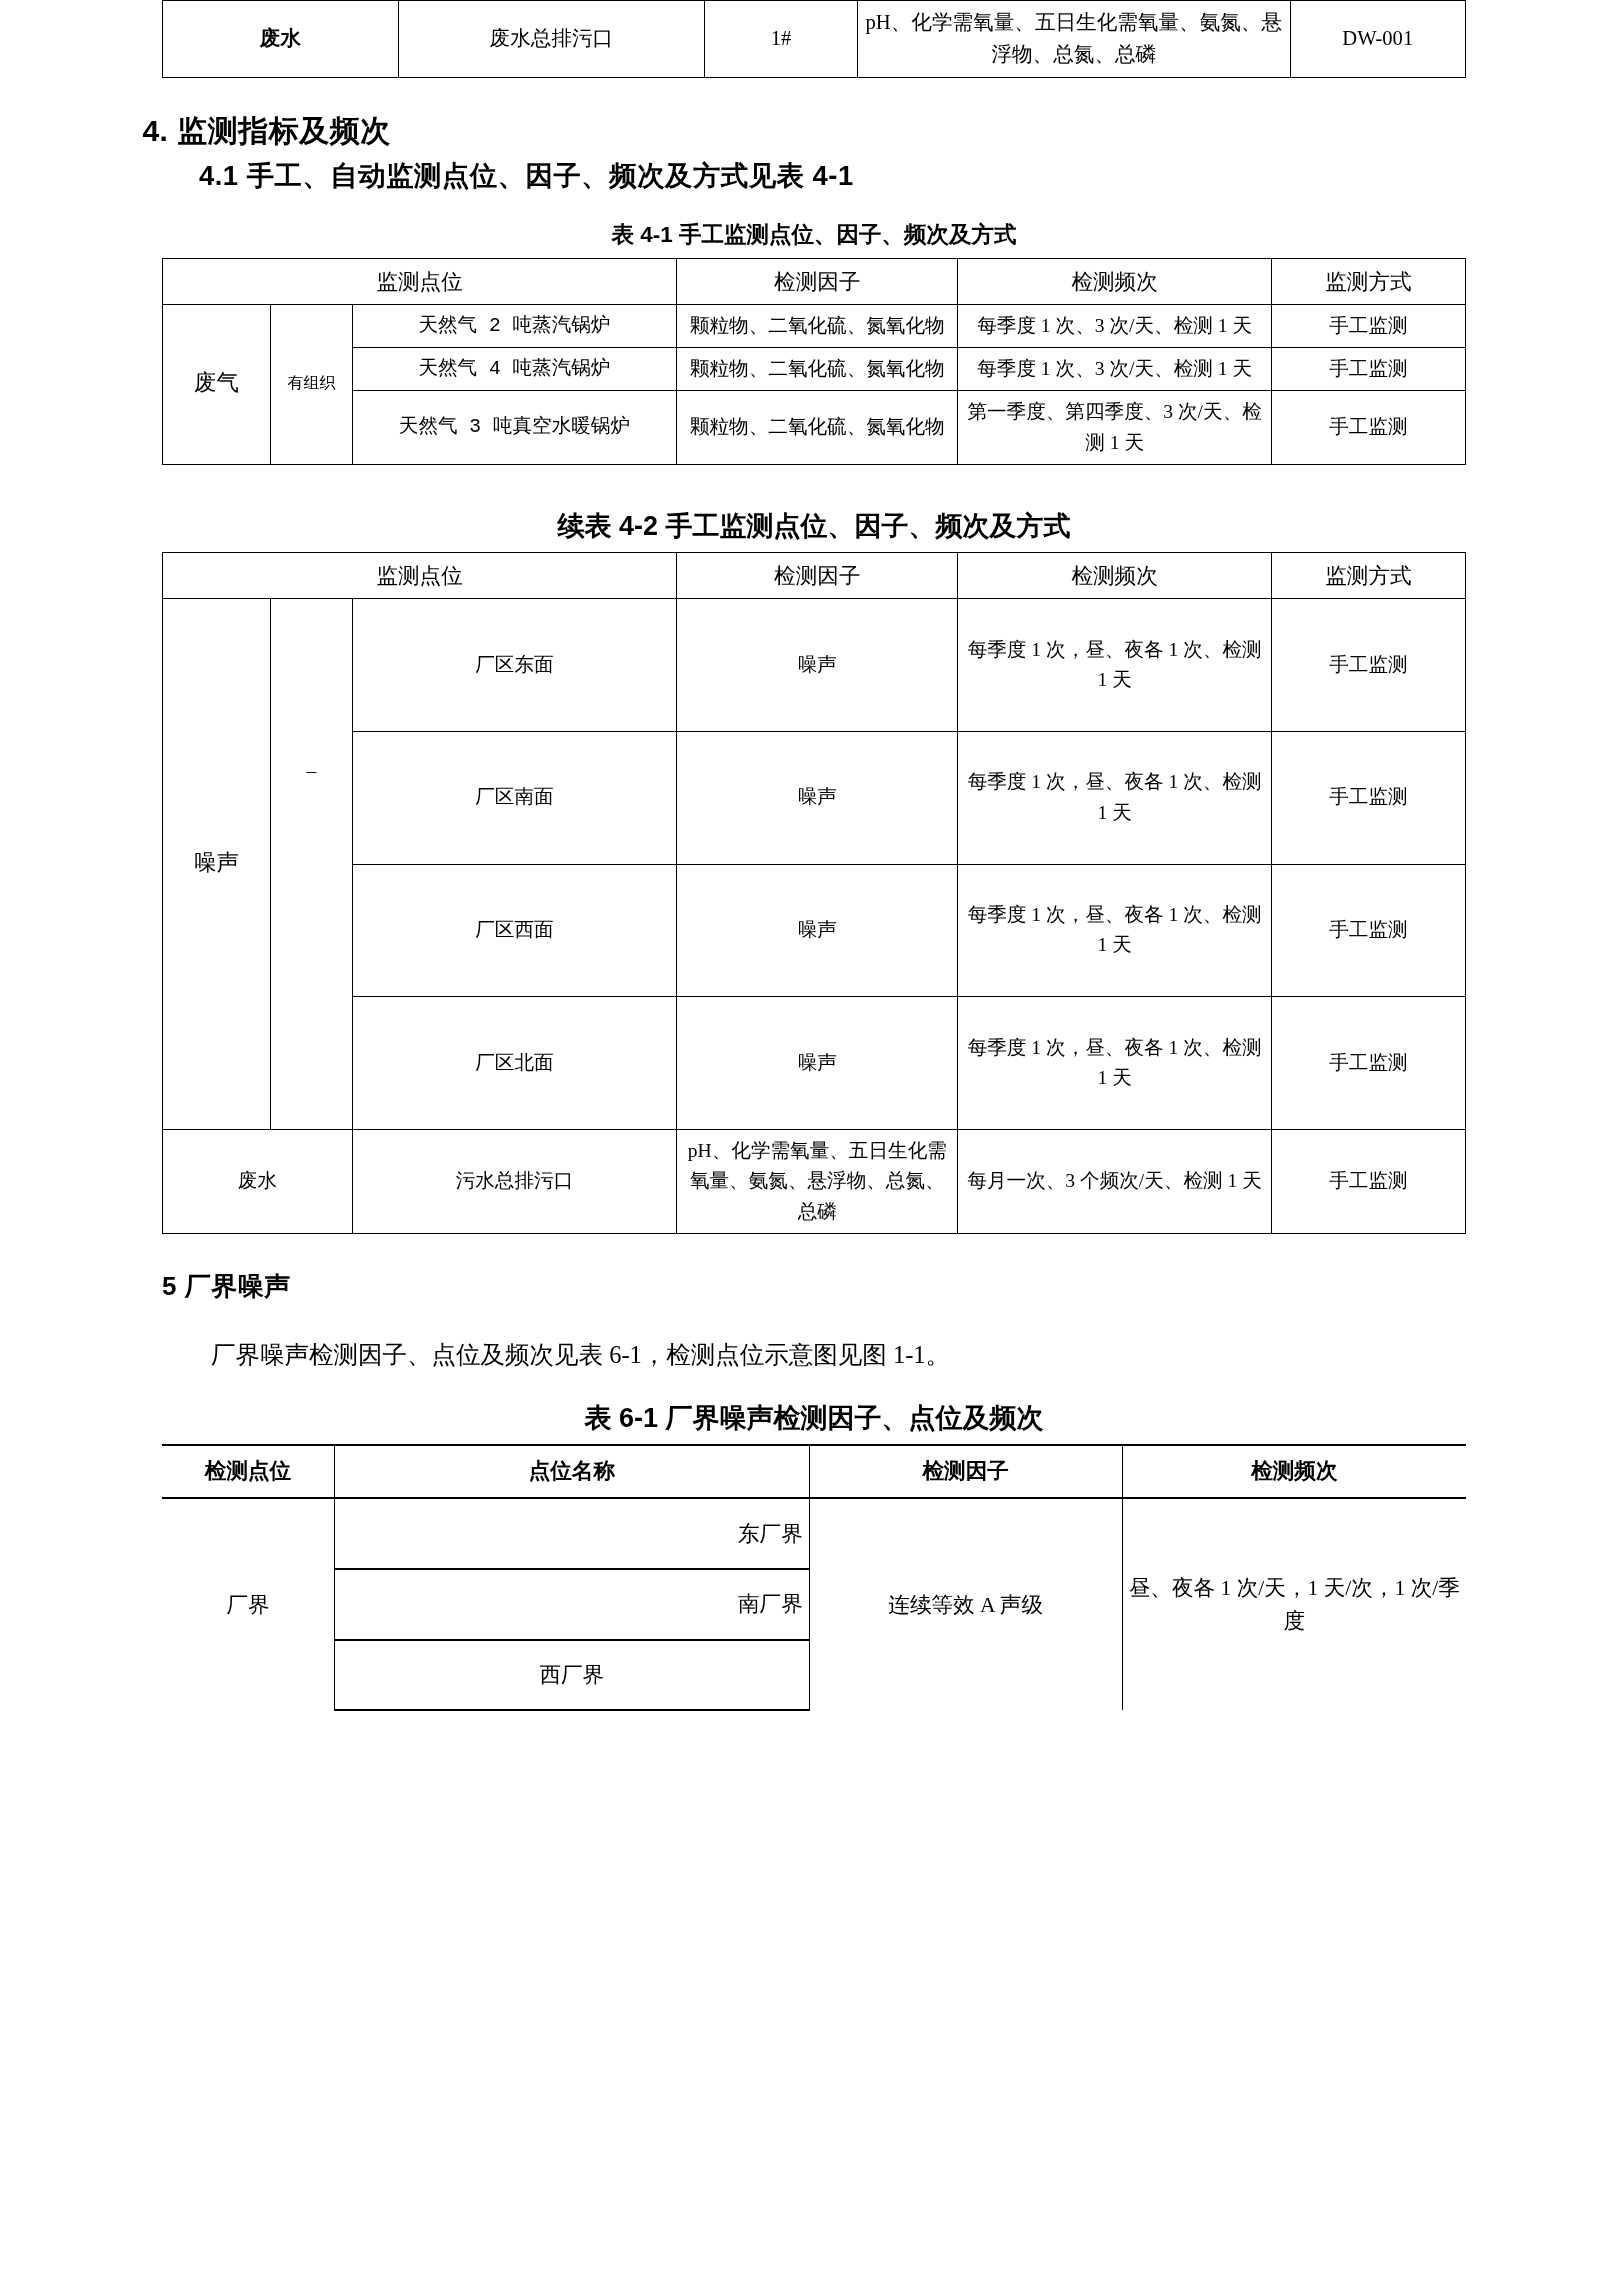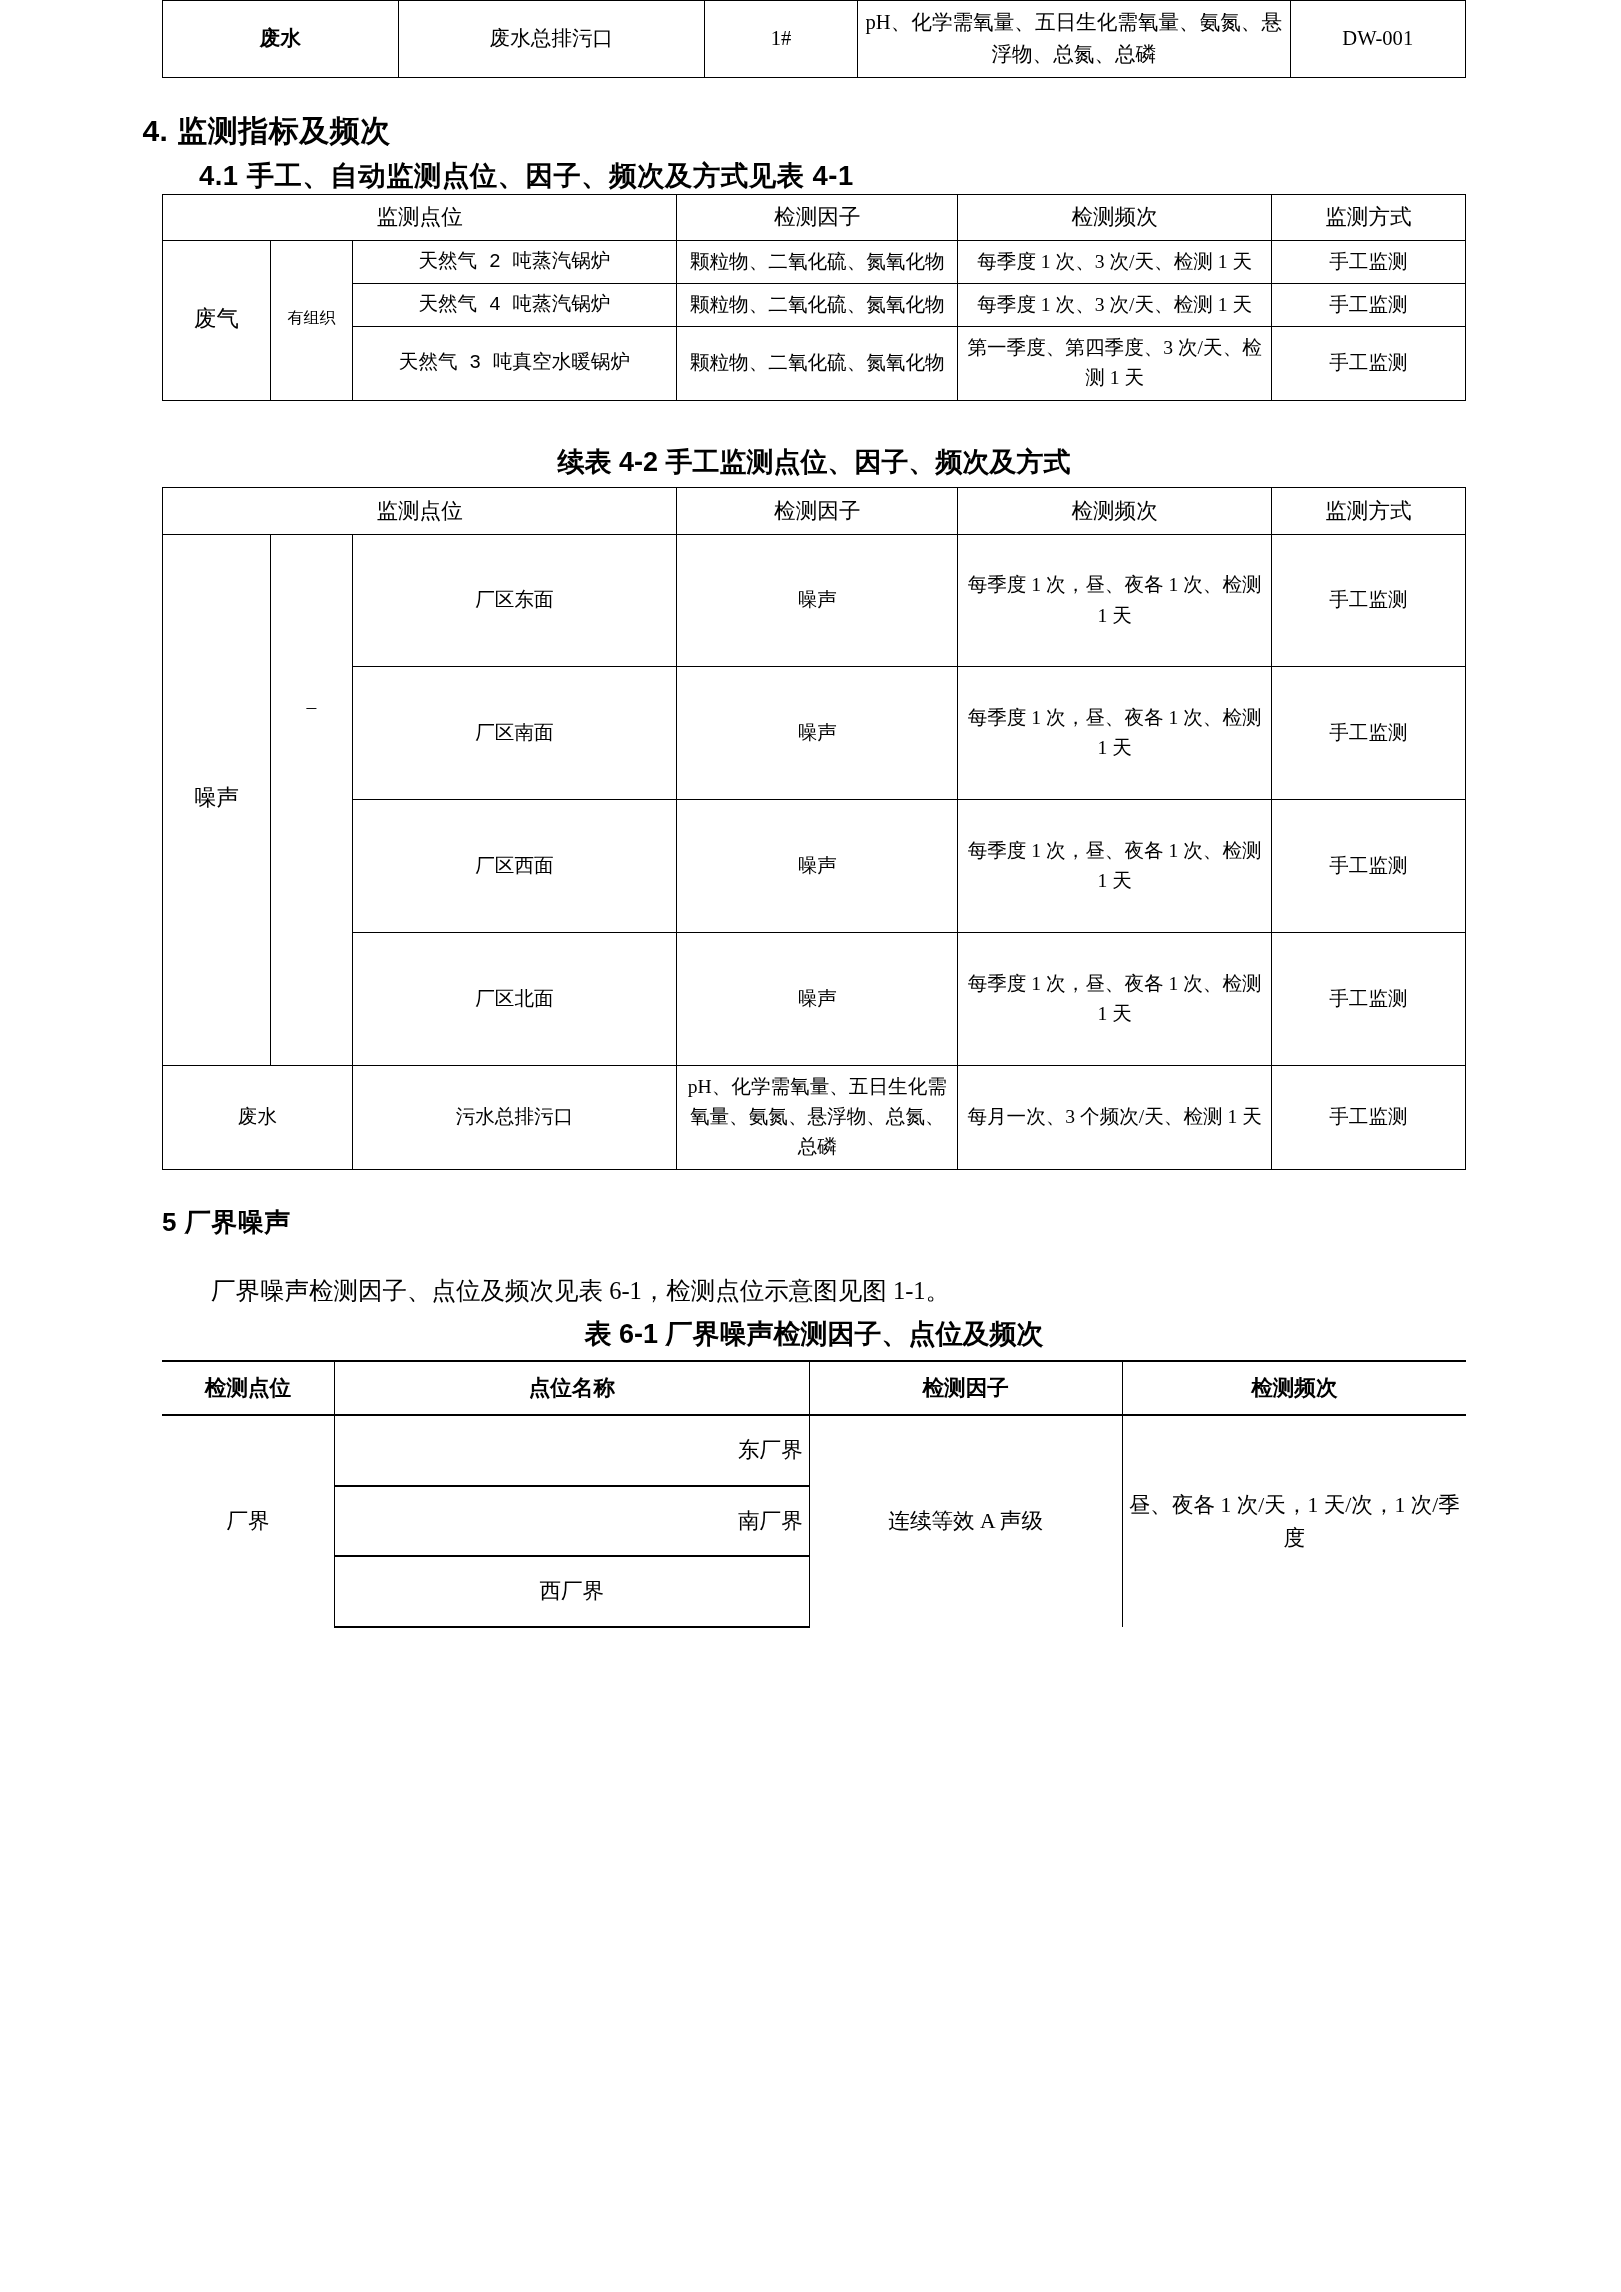--- a/index.html
+++ b/index.html
@@ -164,20 +164,21 @@
           <td>1#</td>
           <td>pH、化学需氧量、五日生化需氧量、氨氮、悬浮物、总氮、总磷</td>
           <td>DW-001</td>
         </tr>
       </tbody>
     </table>
 
     <h2 class="h-sec">4. 监测指标及频次</h2>
     <h3 class="h-sub">4.1 手工、自动监测点位、因子、频次及方式见表 4-1</h3>
 
+    <div class="tbl-caption">表 4-1  手工监测点位、因子、频次及方式</div>
 
     <table class="doc">
       <colgroup>
         <col style="width:98px">
         <col style="width:74px">
         <col style="width:294px">
         <col style="width:255px">
         <col style="width:284px">
         <col style="width:176px">
       </colgroup>
@@ -267,21 +268,21 @@
           <td>pH、化学需氧量、五日生化需氧量、氨氮、悬浮物、总氮、总磷</td>
           <td>每月一次、3 个频次/天、检测 1 天</td>
           <td>手工监测</td>
         </tr>
       </tbody>
     </table>
 
     <h3 class="h-sec2">5 厂界噪声</h3>
     <p class="para">厂界噪声检测因子、点位及频次见表 6-1，检测点位示意图见图 1-1。</p>
 
-    <div class="tbl-caption big" style="margin-top:7px">表 6-1   厂界噪声检测因子、点位及频次</div>
+    <div class="tbl-caption big" style="margin-top:26px">表 6-1   厂界噪声检测因子、点位及频次</div>
 
     <table class="booktbl">
       <colgroup>
         <col style="width:162px">
         <col style="width:446px">
         <col style="width:294px">
         <col style="width:323px">
       </colgroup>
       <thead>
         <tr>

